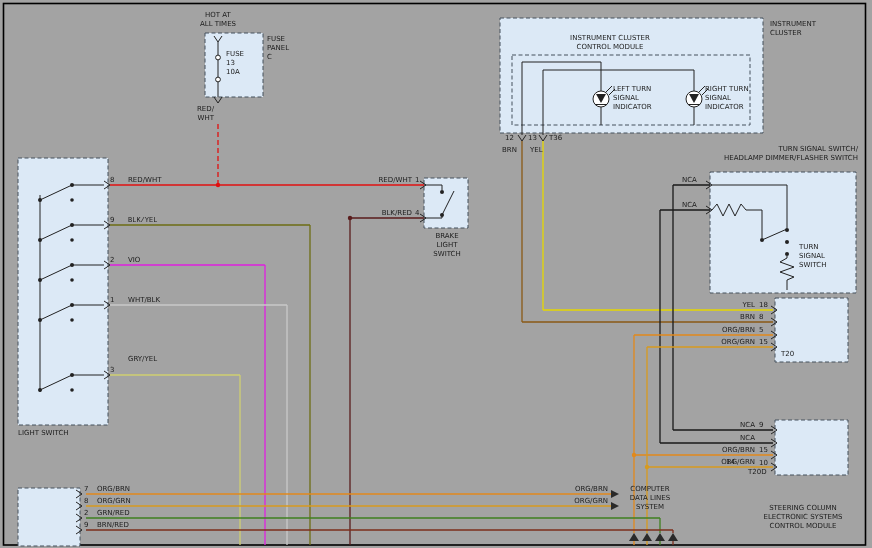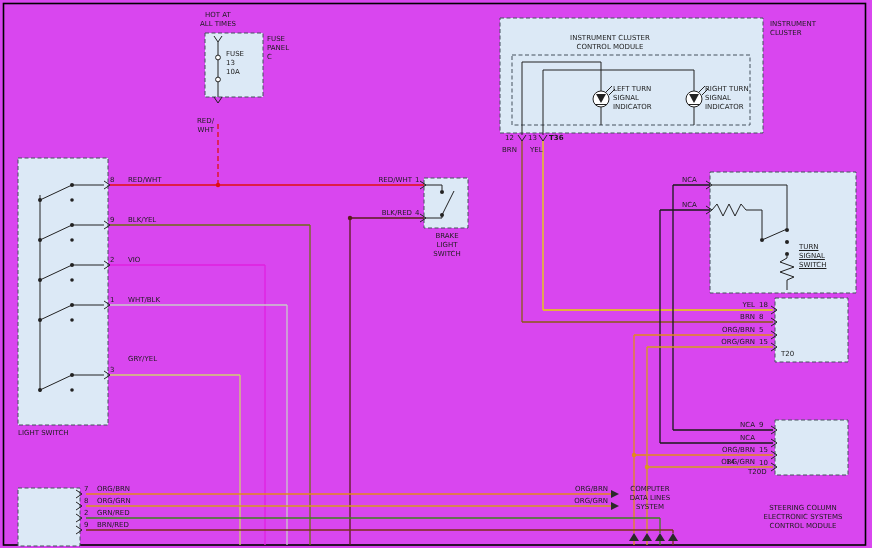--- a/index.html
+++ b/index.html
@@ -1,16 +1,16 @@
 <!DOCTYPE html>
 <html><head>
 <meta charset="utf-8">
 <style>
   html,body{margin:0;padding:0;background:#fff;}
-  #page{position:relative;width:872px;height:548px;background:#d946ef;overflow:hidden;
+  #page{position:relative;width:872px;height:548px;background:#a3a3a3;overflow:hidden;
         font-family:"DejaVu Sans",sans-serif;}
   svg{position:absolute;left:0;top:0;}
   .lbl{position:absolute;font-size:7px;line-height:1.28;color:#1c1c1c;white-space:pre-line;}
   .c{text-align:center}.r{text-align:right}
   .module{fill:#dce9f6;stroke:#45505c;stroke-width:1;stroke-dasharray:4 2.5;}
   .blk{stroke:#222;stroke-width:1;fill:none;}
   .wire{fill:none;stroke-width:1.3;}
   .dot{stroke:none;}
 </style>
 </head>
@@ -179,27 +179,27 @@
 </svg>
 
 <div class="lbl c" style="left:188px;top:11px;width:60px;">HOT AT
 ALL TIMES</div>
 <div class="lbl" style="left:267px;top:35px;width:42px;">FUSE
 PANEL
 C</div>
 <div class="lbl" style="left:226px;top:50px;width:34px;">FUSE
 13
 10A</div>
-<div class="lbl r" style="left:186px;top:105px;width:28px;margin-top:12px;">RED/
+<div class="lbl r" style="left:186px;top:105px;width:28px;">RED/
 WHT</div>
 
 <div class="lbl" style="left:110px;top:176px;width:12px;">8</div>
 <div class="lbl" style="left:128px;top:176px;width:60px;">RED/WHT</div>
 <div class="lbl" style="left:110px;top:216px;width:12px;">9</div>
-<div class="lbl" style="left:128px;top:216px;width:60px;">BLK/YEL</div>
+<div class="lbl" style="left:128px;top:216px;width:60px;font-family:Liberation Mono, monospace;">BLK/YEL</div>
 <div class="lbl" style="left:110px;top:256px;width:12px;">2</div>
 <div class="lbl" style="left:128px;top:256px;width:60px;">VIO</div>
 <div class="lbl" style="left:110px;top:296px;width:12px;">1</div>
 <div class="lbl" style="left:128px;top:296px;width:60px;">WHT/BLK</div>
 <div class="lbl" style="left:110px;top:366px;width:12px;">3</div>
 <div class="lbl" style="left:128px;top:355px;width:60px;">GRY/YEL</div>
 <div class="lbl" style="left:18px;top:429px;width:80px;">LIGHT SWITCH</div>
 
 <div class="lbl r" style="left:368px;top:176px;width:44px;">RED/WHT</div>
 <div class="lbl" style="left:415px;top:176px;width:10px;">1</div>
@@ -214,27 +214,29 @@
 <div class="lbl c" style="left:528px;top:34px;width:164px;">INSTRUMENT CLUSTER
 CONTROL MODULE</div>
 <div class="lbl" style="left:613px;top:85px;width:46px;">LEFT TURN
 SIGNAL
 INDICATOR</div>
 <div class="lbl" style="left:705px;top:85px;width:48px;">RIGHT TURN
 SIGNAL
 INDICATOR</div>
 <div class="lbl" style="left:505px;top:134px;width:12px;">12</div>
 <div class="lbl" style="left:528px;top:134px;width:12px;">13</div>
-<div class="lbl" style="left:549px;top:134px;width:22px;font-weight:bold;">T36</div>
+<div class="lbl" style="left:549px;top:134px;width:22px;">T36</div>
 <div class="lbl" style="left:502px;top:146px;width:22px;">BRN</div>
 <div class="lbl" style="left:530px;top:146px;width:22px;">YEL</div>
 
+<div class="lbl r" style="left:700px;top:145px;width:158px;">TURN SIGNAL SWITCH/
+HEADLAMP DIMMER/FLASHER SWITCH</div>
 <div class="lbl" style="left:682px;top:176px;width:22px;">NCA</div>
 <div class="lbl" style="left:682px;top:201px;width:22px;">NCA</div>
-<div class="lbl" style="left:799px;top:243px;width:50px;text-decoration:underline;">TURN
+<div class="lbl" style="left:799px;top:243px;width:50px;">TURN
 SIGNAL
 SWITCH</div>
 
 <div class="lbl r" style="left:705px;top:301px;width:50px;">YEL</div>
 <div class="lbl" style="left:759px;top:301px;width:14px;">18</div>
 <div class="lbl r" style="left:705px;top:313px;width:50px;">BRN</div>
 <div class="lbl" style="left:759px;top:313px;width:14px;">8</div>
 <div class="lbl r" style="left:705px;top:326px;width:50px;">ORG/BRN</div>
 <div class="lbl" style="left:759px;top:326px;width:14px;">5</div>
 <div class="lbl r" style="left:705px;top:338px;width:50px;">ORG/GRN</div>

